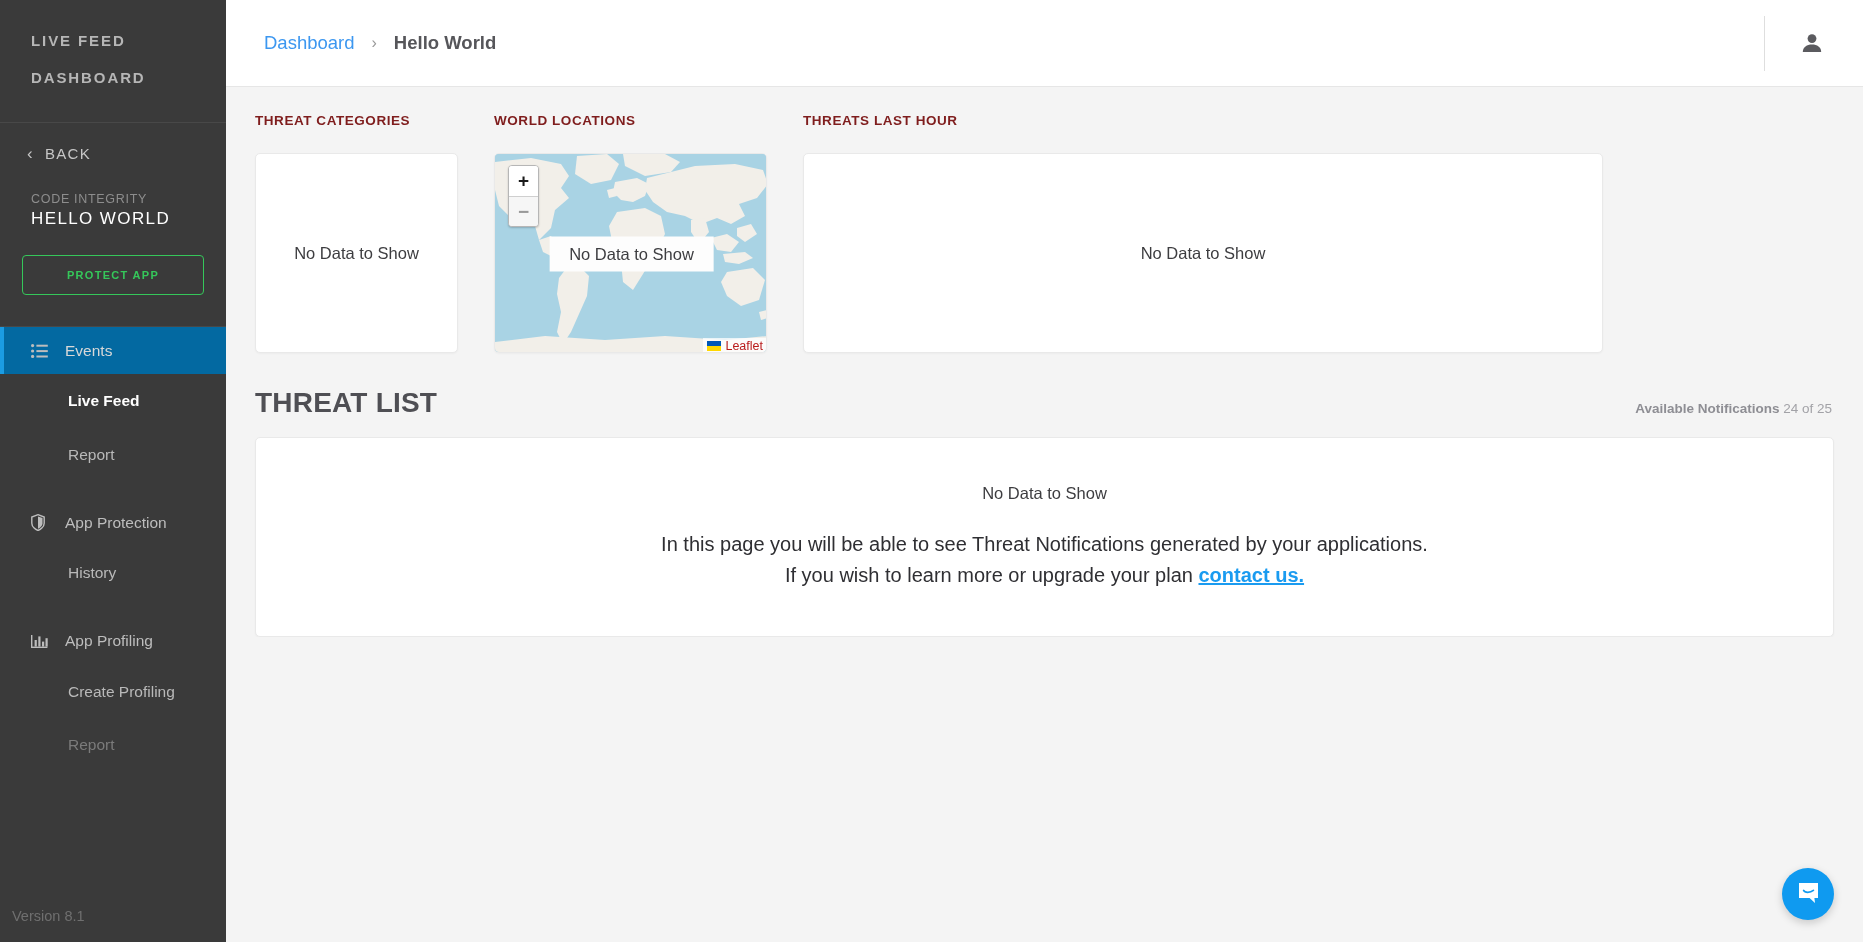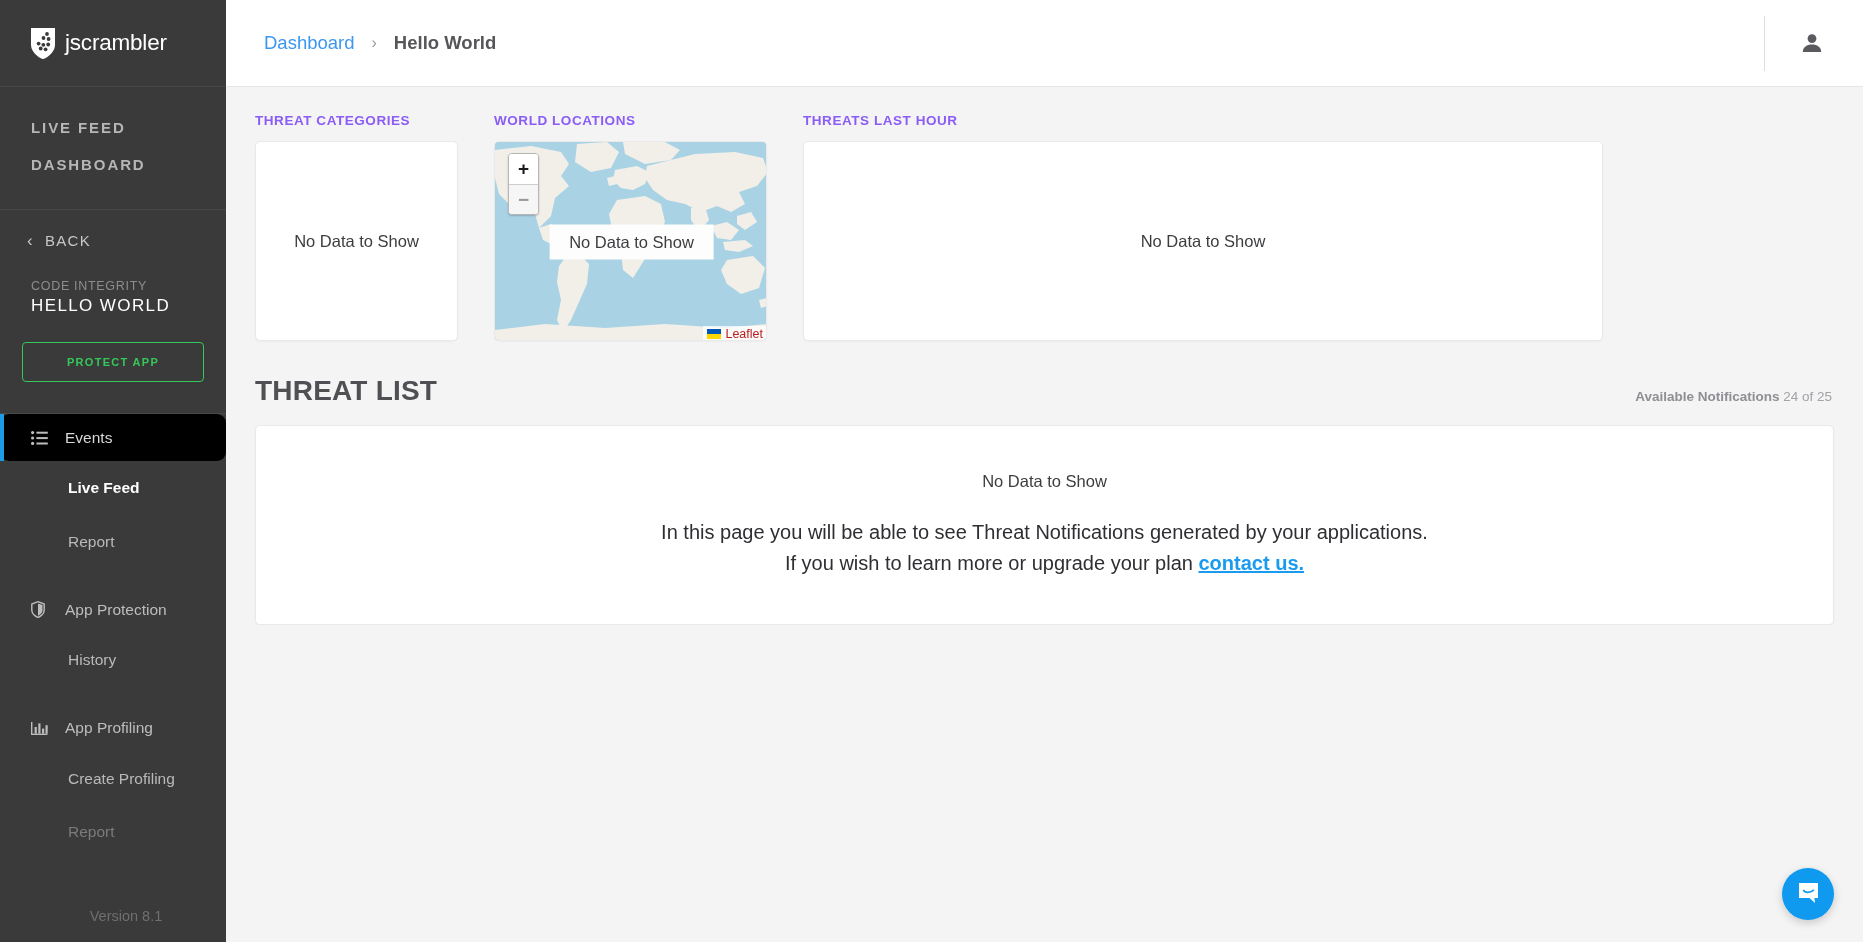--- a/index.html
+++ b/index.html
@@ -75,44 +75,42 @@
   .nav-group-head {
     display: flex; align-items: center;
     height: 47px; padding-left: 31px;
     color: #bdbdbd; font-size: 15.5px; cursor: pointer;
     position: relative;
   }
   .nav-group-head .gicon {
     width: 20px; margin-right: 14px; display: flex; align-items: center; flex:none;
   }
   .nav-group-head.active {
-    background: #000000;
+    background: #0369a1;
     color: #d8d8d8;
-    border-radius: 9px;
   }
   .nav-group-head.active::before {
     content: ""; position: absolute; left: 0; top: 0; bottom: 0;
     width: 4px; background: #1b9ce3;
   }
   .nav-sub {
     padding-left: 68px;
     color: #b9b9b9;
     font-size: 15.5px;
     line-height: 1;
     padding-top: 19px; padding-bottom: 19px;
     cursor: pointer;
   }
   .nav-sub.sel { color: #ffffff; font-weight: 700; }
   .nav-sub.disabled { color: #7b7b7b; cursor: default; }
   .nav-sub:first-of-type { padding-top: 21px; }
   .group-gap { height: 18px; }
   .version {
     color: #6f6f6f; font-size: 14.5px;
-    padding: 0 0 18px 26px;
-    text-align: center;
+    padding: 0 0 18px 12px;
   }
 
   
   .main {
     flex: 1; height: 942px;
     display: flex; flex-direction: column;
     background: #f4f4f4;
     position: relative;
   }
   .topbar {
@@ -137,22 +135,22 @@
   .avatar-btn {
     width: 34px; height: 34px; display: flex; align-items: center;
     justify-content: center; cursor: pointer; margin-right: 10px;
   }
 
   .content { padding: 26px 29px 0 29px; overflow: hidden; }
 
   .widgets-row { display: flex; gap: 36px; align-items: flex-start; }
   .widget { display: flex; flex-direction: column; }
   .widget-title {
-    color: #8b5cf6; font-size: 13.5px; font-weight: 700;
-    letter-spacing: 0.55px; margin-bottom: 13px;
+    color: #7f1d1d; font-size: 13.5px; font-weight: 700;
+    letter-spacing: 0.55px; margin-bottom: 25px;
   }
   .card {
     background: #ffffff;
     border: 1px solid #e9e9e9;
     border-radius: 5px;
     box-shadow: 0 1px 2px rgba(0,0,0,0.035);
   }
   .card-empty {
     display: flex; align-items: center; justify-content: center;
     color: #3d3d40; font-size: 16.5px;
@@ -231,36 +229,20 @@
     box-shadow: 0 3px 9px rgba(0,0,0,.18);
   }
 </style>
 </head>
 <body>
 
 <div class="app">
 
   <aside class="sidebar">
 
-    <div class="brand">
-      <span class="brand-shield">
-        <svg viewBox="0 0 26 33" width="26" height="33" aria-hidden="true">
-          <path d="M1 1h24v17c0 8-10 14-12 14S1 26 1 18V1z" fill="#ffffff"></path>
-          <circle cx="17" cy="7" r="1.9" fill="#3a3a3a"></circle>
-          <circle cx="18.6" cy="12" r="1.9" fill="#3a3a3a"></circle>
-          <circle cx="13.5" cy="11" r="1.9" fill="#3a3a3a"></circle>
-          <circle cx="18.2" cy="17.5" r="1.9" fill="#3a3a3a"></circle>
-          <circle cx="13.3" cy="17.8" r="1.9" fill="#3a3a3a"></circle>
-          <circle cx="8.6" cy="16.6" r="1.9" fill="#3a3a3a"></circle>
-          <circle cx="10.7" cy="21.5" r="1.9" fill="#3a3a3a"></circle>
-          <circle cx="15.6" cy="22.3" r="1.9" fill="#3a3a3a"></circle>
-        </svg>
-      </span>
-      <span class="brand-name">jscrambler</span>
-    </div>
 
     <nav class="nav-top">
       <div class="nav-top-item">LIVE FEED</div>
       <div class="nav-top-item">DASHBOARD</div>
     </nav>
 
     <div class="app-block">
       <div class="back-row">
         <span class="back-chev">‹</span>
         <span>BACK</span>

